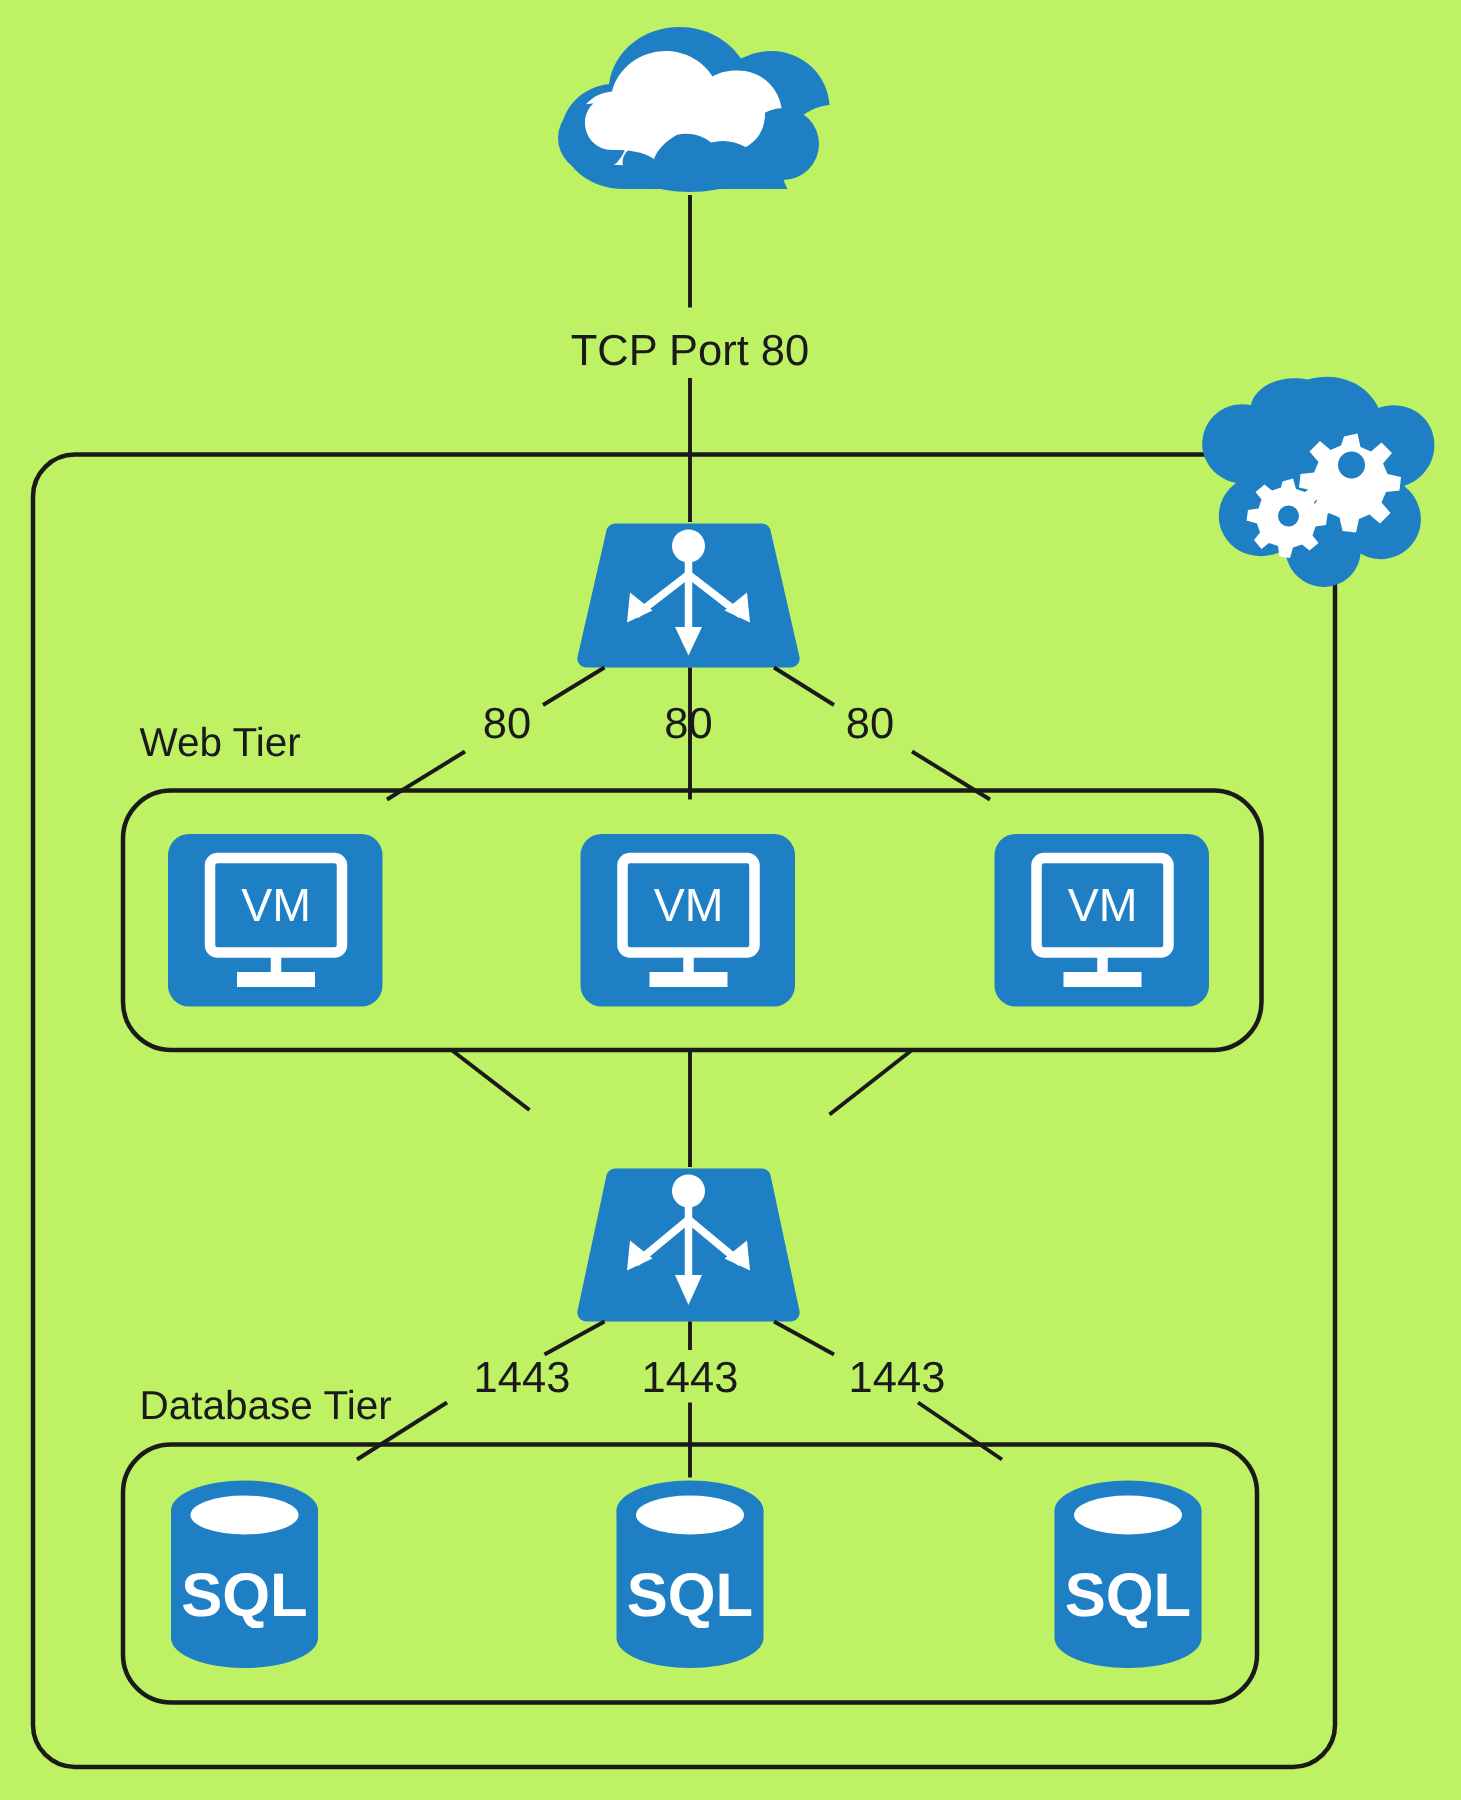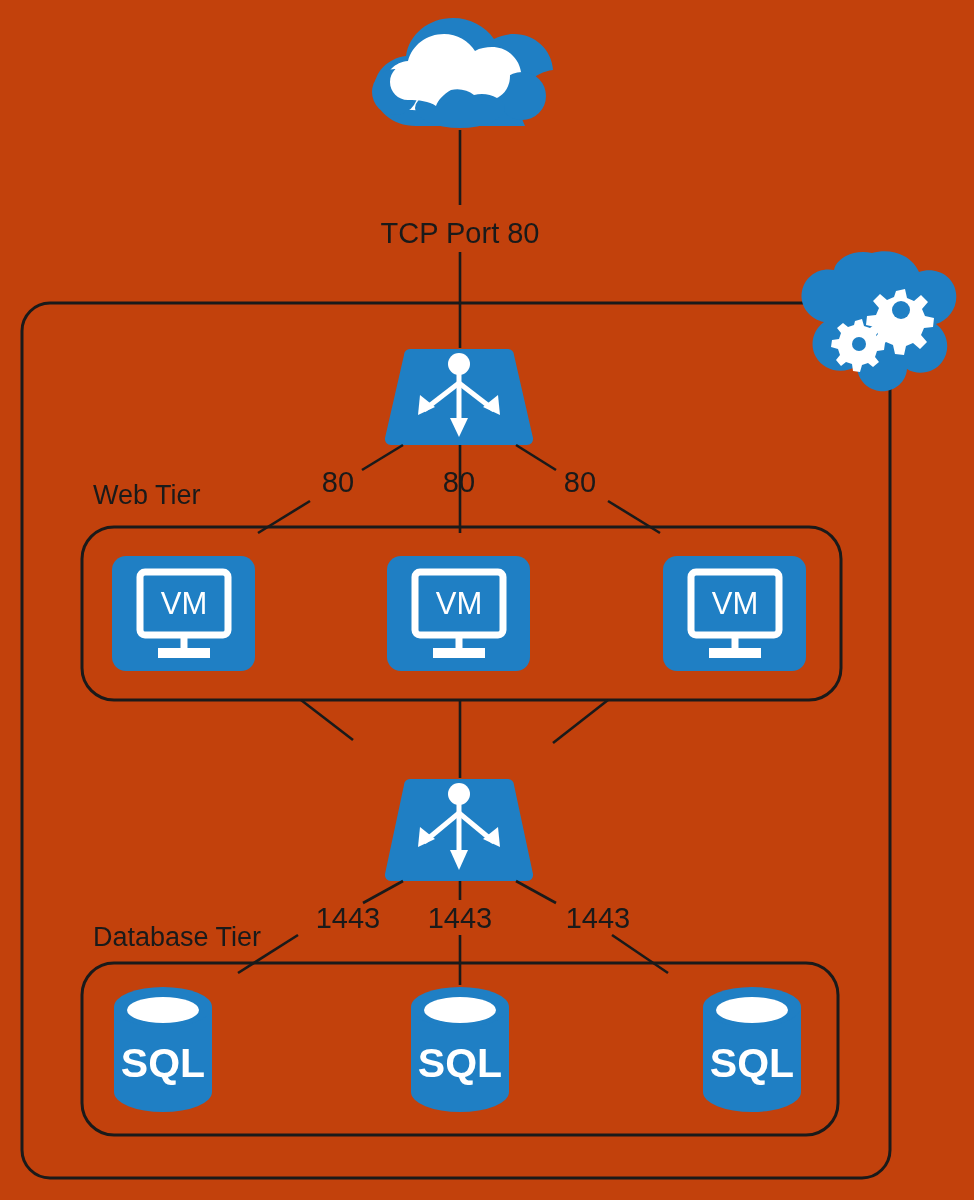--- a/index.html
+++ b/index.html
@@ -7,21 +7,21 @@
     padding: 0;
     background: #ffffff;
   }
   body {
     font-family: "Liberation Sans", sans-serif;
   }
   #stage {
     position: relative;
     width: 974px;
     height: 1200px;
-    background: #c2410c;
+    background: #bef264;
     overflow: hidden;
   }
   #diagram-svg {
     position: absolute;
     left: 0;
     top: 0;
     width: 974px;
     height: 1200px;
   }
   .diagram-label {

